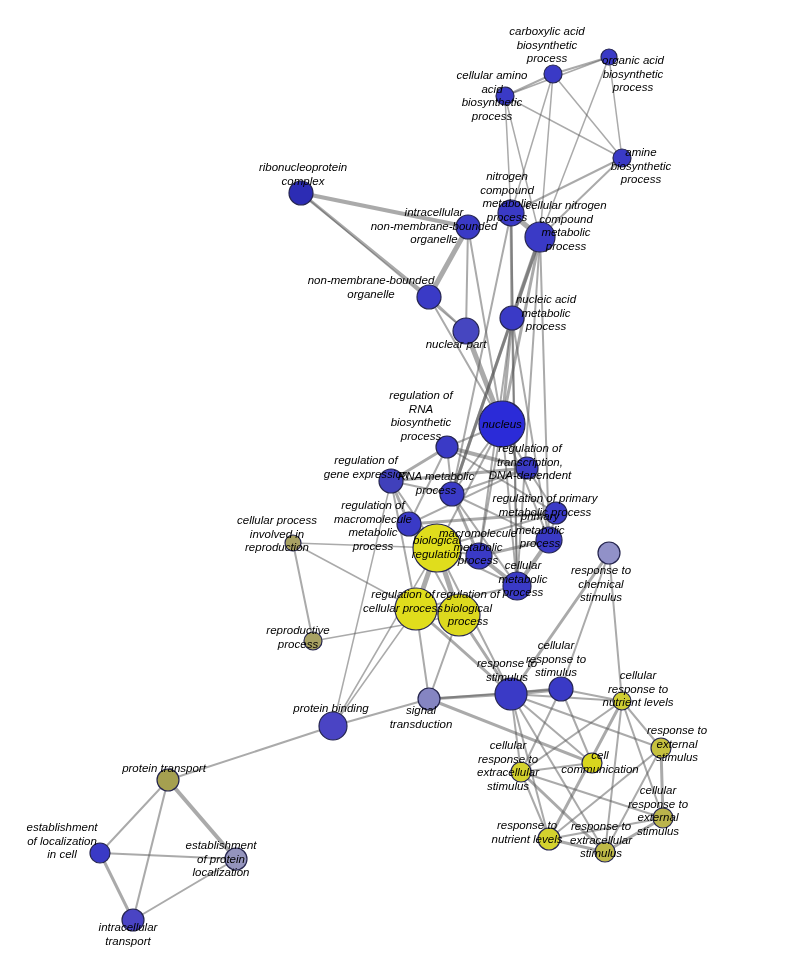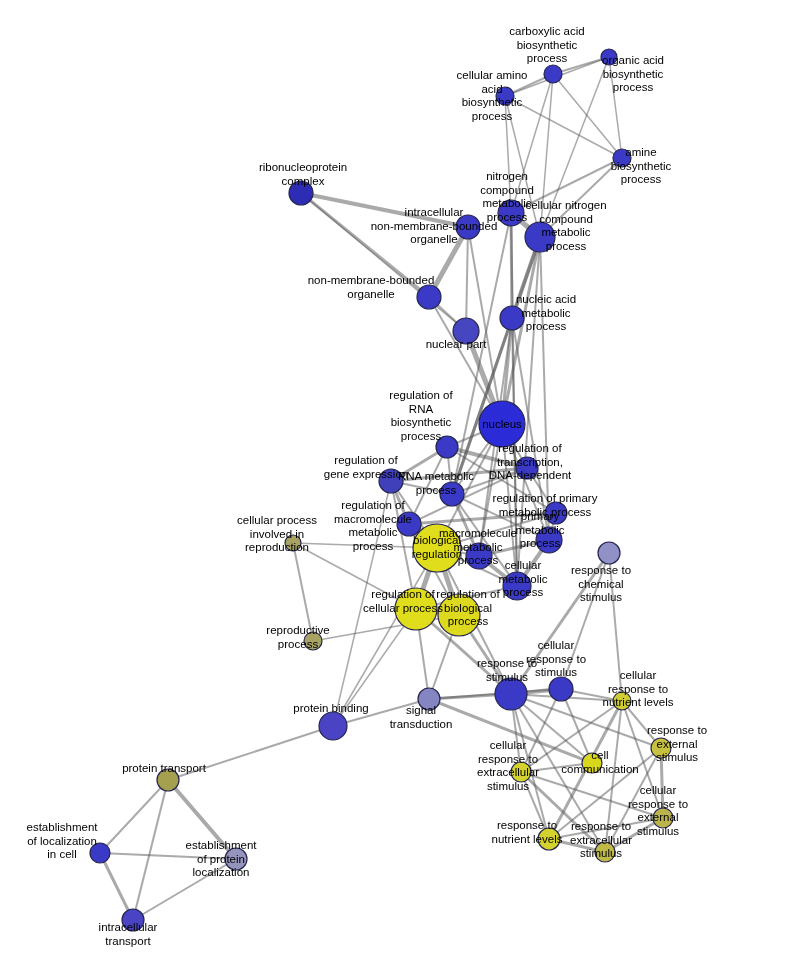--- a/index.html
+++ b/index.html
@@ -3,20 +3,21 @@
 <meta charset="utf-8">
 <style>
   html, body { margin: 0; padding: 0; background: #ffffff; }
   #stage {
     position: relative;
     width: 786px;
     height: 971px;
     background: #0ea5e9;
     overflow: hidden;
     font-family: "Liberation Sans", sans-serif;
+    font-style: italic;
   }
   svg text {
     font-family: "Liberation Sans", sans-serif;
     font-size: 11.5px;
     fill: #000000;
   }
   svg circle { cursor: pointer; }
   svg line { cursor: pointer; }
 </style>
 </head>

